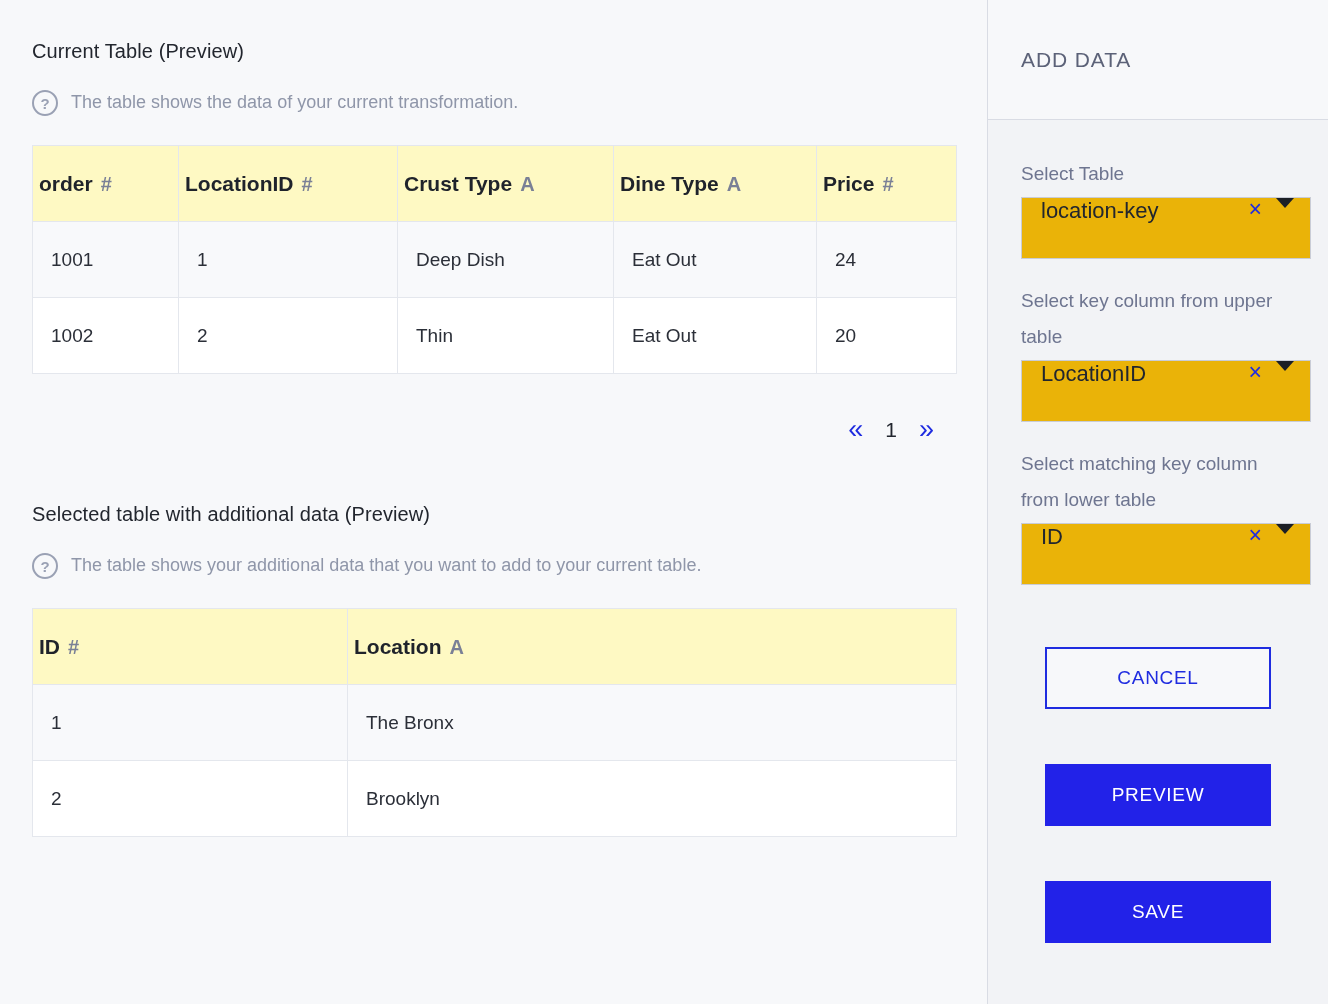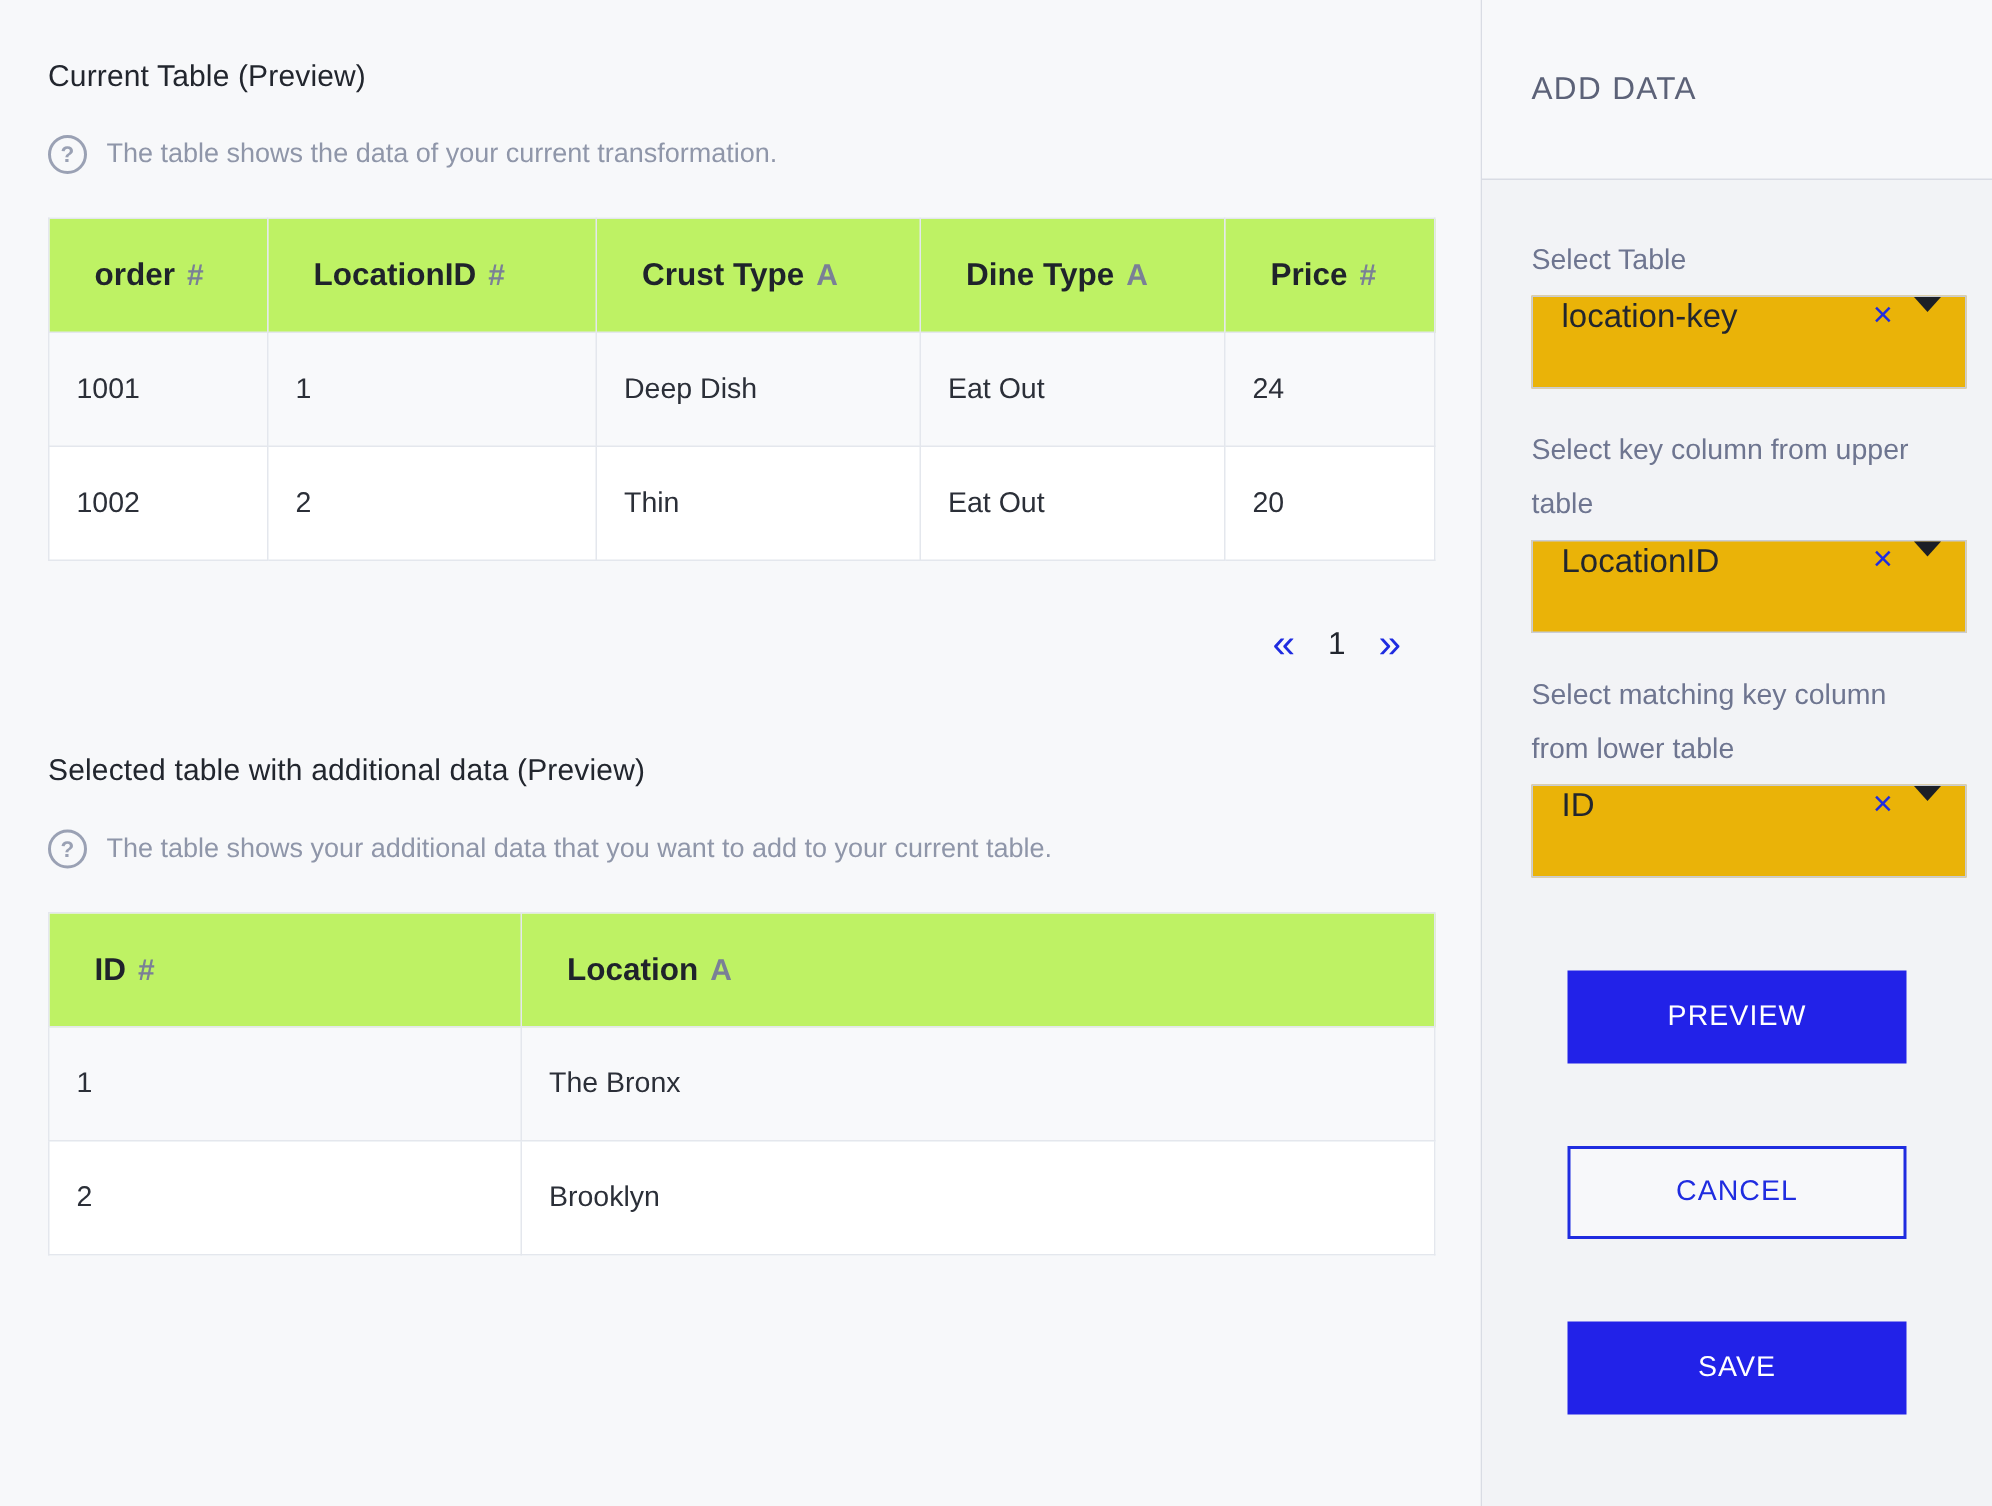--- a/index.html
+++ b/index.html
@@ -74,25 +74,25 @@
   }
 
   .data-table th,
   .data-table td {
     border: 1px solid #e4e7ed;
     text-align: left;
     font-weight: 400;
   }
 
   .data-table th {
-    background: #bef264;
+    background: #fef9c3;
     font-size: 21px;
     font-weight: 700;
     color: #1f232b;
-    padding: 17px 30px;
+    padding: 17px 6px;
     height: 76px;
   }
 
   .data-table td {
     font-size: 19px;
     color: #2b2f38;
     padding: 17px 18px;
     height: 76px;
     background: #ffffff;
   }
@@ -387,19 +387,19 @@
     <div class="field-group">
       <div class="field-label">Select matching key column from lower table</div>
       <div class="select-box">
         <span class="select-value">ID</span>
         <span class="clear-icon">×</span>
         <span class="caret-icon"></span>
       </div>
     </div>
 
     <div class="btn-stack">
+      <button class="btn btn-outline">CANCEL</button>
       <button class="btn btn-primary">PREVIEW</button>
-      <button class="btn btn-outline">CANCEL</button>
       <button class="btn btn-primary">SAVE</button>
     </div>
 
   </div>
 </div>
 
 </body></html>

